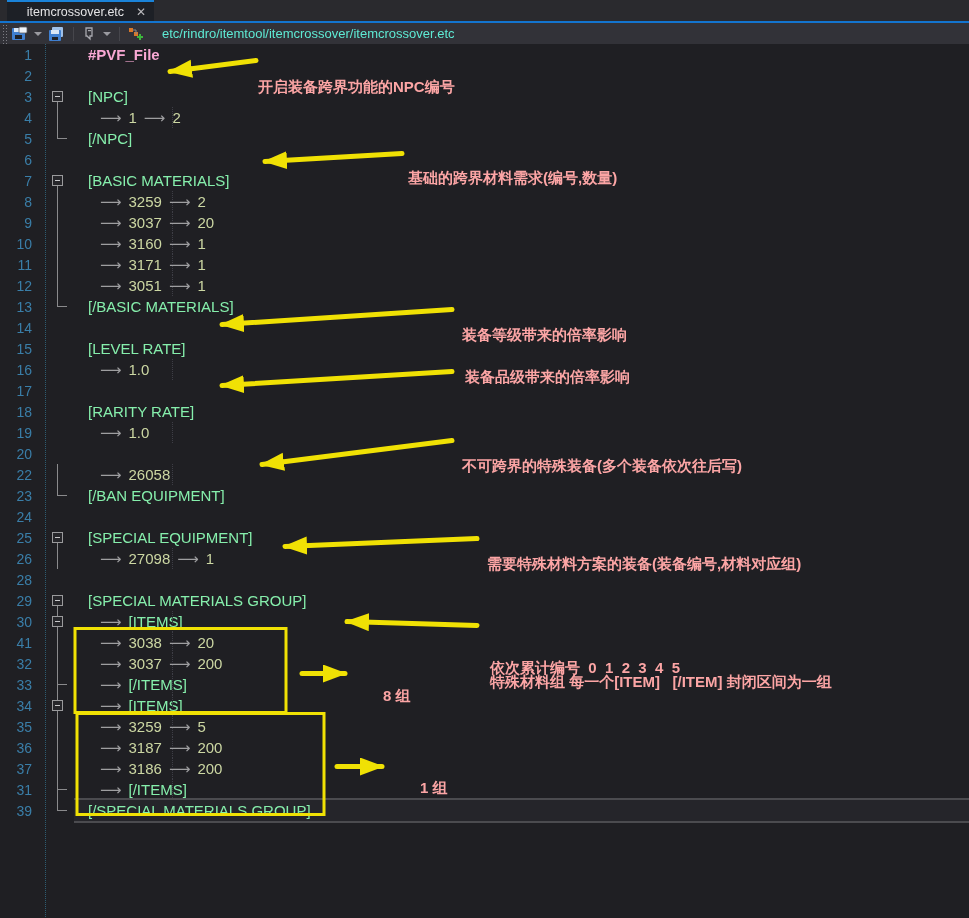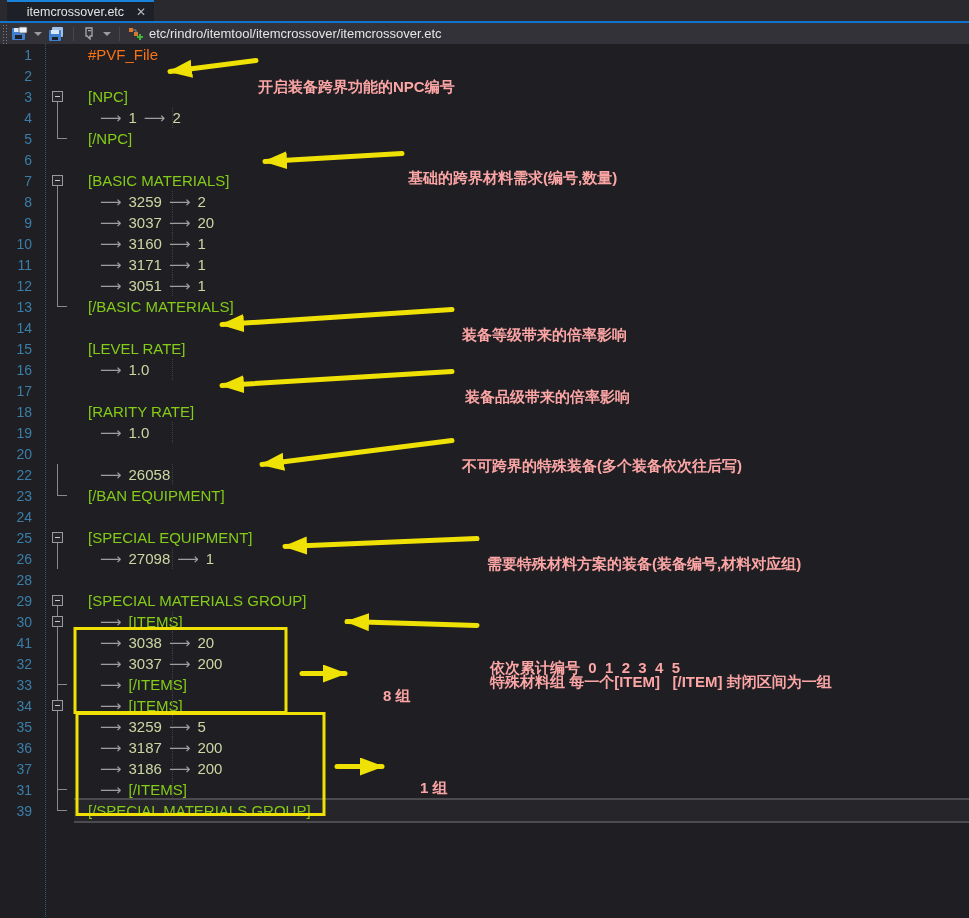--- a/index.html
+++ b/index.html
@@ -20,43 +20,43 @@
   .blueline { height:2px; background:#1374cf; }
   
   .toolbar { height:21px; background:#323238; display:flex; align-items:center; }
   .grip { width:7px; align-self:stretch; margin-left:1px;
     background-image:radial-gradient(#7d7d84 0.8px, transparent 0.9px);
     background-size:3px 3px; background-position:1px 1px; }
   .tbtn { display:flex; align-items:center; height:100%; padding:0 3px; }
   .caret { width:0; height:0; border-left:4px solid transparent; border-right:4px solid transparent;
     border-top:4px solid #9a9aa0; margin:0 3px; }
   .tsep { width:1px; height:14px; background:#46464c; margin:0 5px; }
-  .path { color:#e5e5e5; font-size:13px; margin-left:2px; white-space:nowrap; }
+  .path { color:#5eead4; font-size:13px; margin-left:15px; white-space:nowrap; }
   
   .editor { position:relative; height:873px; background:#1f1f23; overflow:hidden; }
   .gutsep { position:absolute; left:45px; top:0; bottom:0; border-left:1px dotted #2d5d72; }
   .row { position:relative; display:flex; height:21px; align-items:center; }
   .ln { width:44px; padding-right:12px; text-align:right; color:#3a7ea8; font-size:14px; flex:none; }
   .fold { position:relative; width:28px; height:21px; flex:none; }
   .fv { position:absolute; left:13px; width:1px; background:#8a8a8c; }
   .fv.full { top:0; bottom:0; }
   .fv.top  { top:0; height:11px; }
   .fv.bot  { top:16px; bottom:0; }
   .fh { position:absolute; left:13px; top:10px; width:10px; height:1px; background:#8a8a8c; }
   .fbox { position:absolute; left:8px; top:5px; width:11px; height:11px;
     border:1px solid #9a9a9c; background:#26262a; }
   .fbox::after { content:""; position:absolute; left:2px; right:2px; top:4px; height:1px; background:#c8c8ca; }
   .code { position:relative; display:flex; gap:7px; align-items:baseline;
     padding-left:16px; font-size:15px; white-space:pre; flex:1; height:21px; line-height:21px; }
   .code.indent { padding-left:28px; }
   .guide { position:absolute; left:100px; top:0; bottom:0; border-left:1px dotted #3e3e46; }
-  .seg.tag { color:#84cc16; }
+  .seg.tag { color:#86efac; }
   .seg.val { color:#ccd7a3; }
   .seg.arrow { color:#9e9ea0; }
-  .seg.dir { color:#f97316; font-weight:normal; }
+  .seg.dir { color:#f9a8d4; font-weight:bold; }
   .row.cur::before { content:""; position:absolute; left:74px; right:0; top:-2px; bottom:-2px;
     border-top:2px solid #4b4b4f; border-bottom:2px solid #4b4b4f;
     background:rgba(210,210,220,0.04); pointer-events:none; }
   
   .overlay { position:absolute; inset:0; pointer-events:none; }
   .note { position:absolute; color:#fca5a5; font-size:15px; font-weight:600;
     white-space:pre; pointer-events:none; line-height:19px; }
 </style>
 </head>
 <body>
@@ -382,21 +382,21 @@
       </g>
       <g stroke="#f0e104" stroke-width="3" fill="none">
         <rect x="75" y="652" width="211" height="84"></rect>
         <rect x="77" y="737" width="247" height="101"></rect>
       </g>
     </svg>
     <div id="notes">
         <div class="note" style="left: 258px; top: 33px;">开启装备跨界功能的NPC编号</div>
         <div class="note" style="left: 408px; top: 124px;">基础的跨界材料需求(编号,数量)</div>
         <div class="note" style="left: 462px; top: 281px;">装备等级带来的倍率影响</div>
-        <div class="note" style="left: 465px; top: 343px;">装备品级带来的倍率影响</div>
+        <div class="note" style="left: 465px; top: 323px;">装备品级带来的倍率影响</div>
         <div class="note" style="left: 462px; top: 412px;">不可跨界的特殊装备(多个装备依次往后写)</div>
         <div class="note" style="left: 487px; top: 510px;">需要特殊材料方案的装备(装备编号,材料对应组)</div>
         <div class="note" style="left: 490px; top: 628px;">特殊材料组 每一个[ITEM]   [/ITEM] 封闭区间为一组</div>
         <div class="note" style="left: 490px; top: 614px;">依次累计编号  0  1  2  3  4  5</div>
         <div class="note" style="left: 383px; top: 642px;">8 组</div>
         <div class="note" style="left: 420px; top: 734px;">1 组</div>
       </div>
   </div>
 </div>
 

